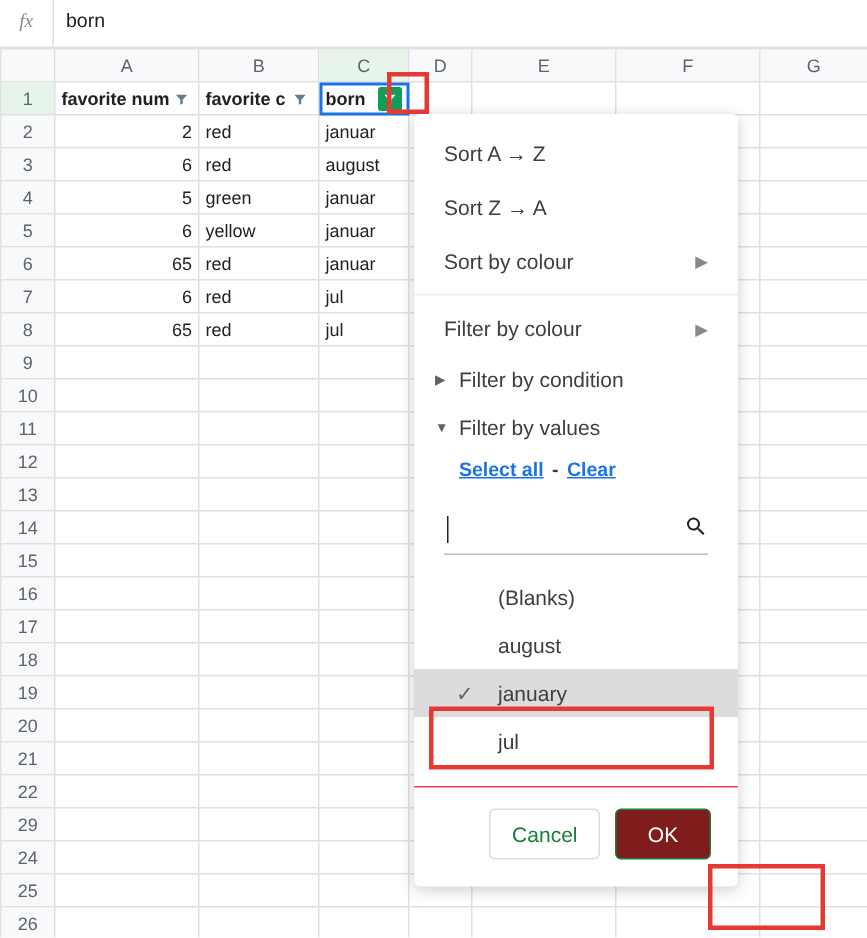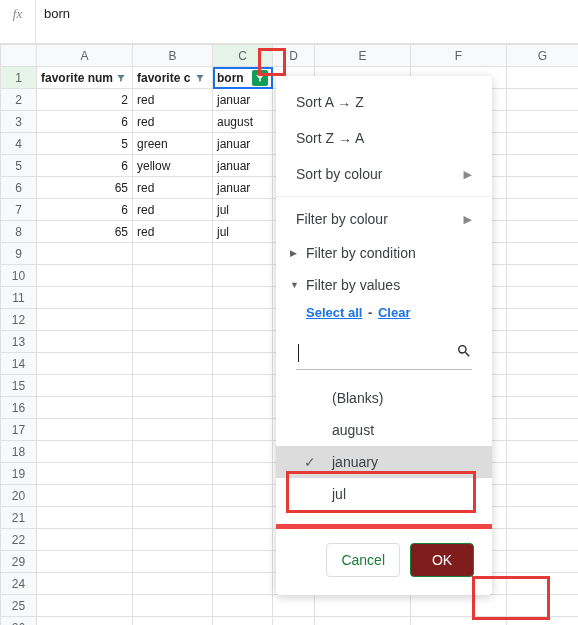--- a/index.html
+++ b/index.html
@@ -10,21 +10,21 @@
     color: #202124;
     background: #fff;
     width: 578px;
     height: 625px;
     overflow: hidden;
     position: relative;
   }
   .formula-bar {
     display: flex;
     align-items: center;
-    height: 44px;
+    height: 32px;
     border-bottom: 1px solid #e0e0e0;
     background: #fff;
   }
   .fx {
     width: 36px;
     text-align: center;
     color: #888;
     font-style: italic;
     font-family: "Times New Roman", serif;
     border-right: 1px solid #e0e0e0;
@@ -179,21 +179,21 @@
     visibility: hidden;
   }
   .value-row.selected { background: #dcdcdc; }
   .value-row.selected .check { visibility: visible; }
   .value-row .label { color: #3c4043; }
   .btn-row {
     display: flex;
     justify-content: flex-end;
     gap: 10px;
     padding: 14px 18px 10px 18px;
-    border-top: 5px solid #ef4444;
+    border-top: 1px solid #ef4444;
     margin-top: 10px;
   }
   .btn {
     height: 34px;
     min-width: 64px;
     border-radius: 4px;
     display: flex;
     align-items: center;
     justify-content: center;
     font-weight: 500;

